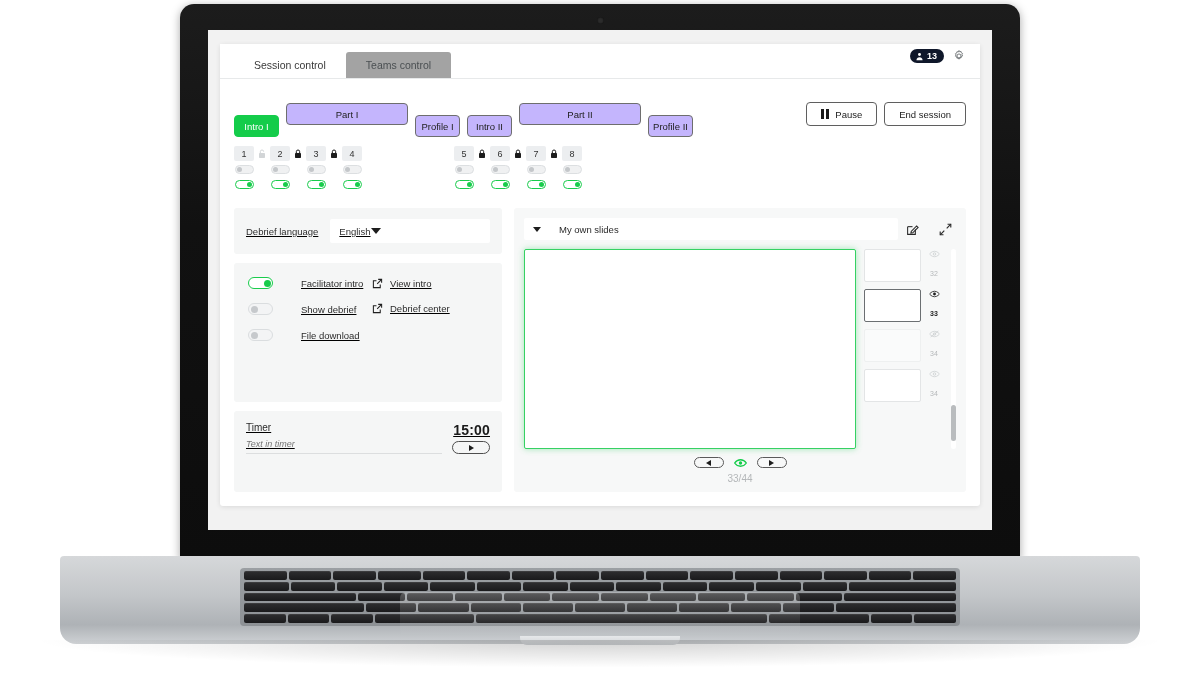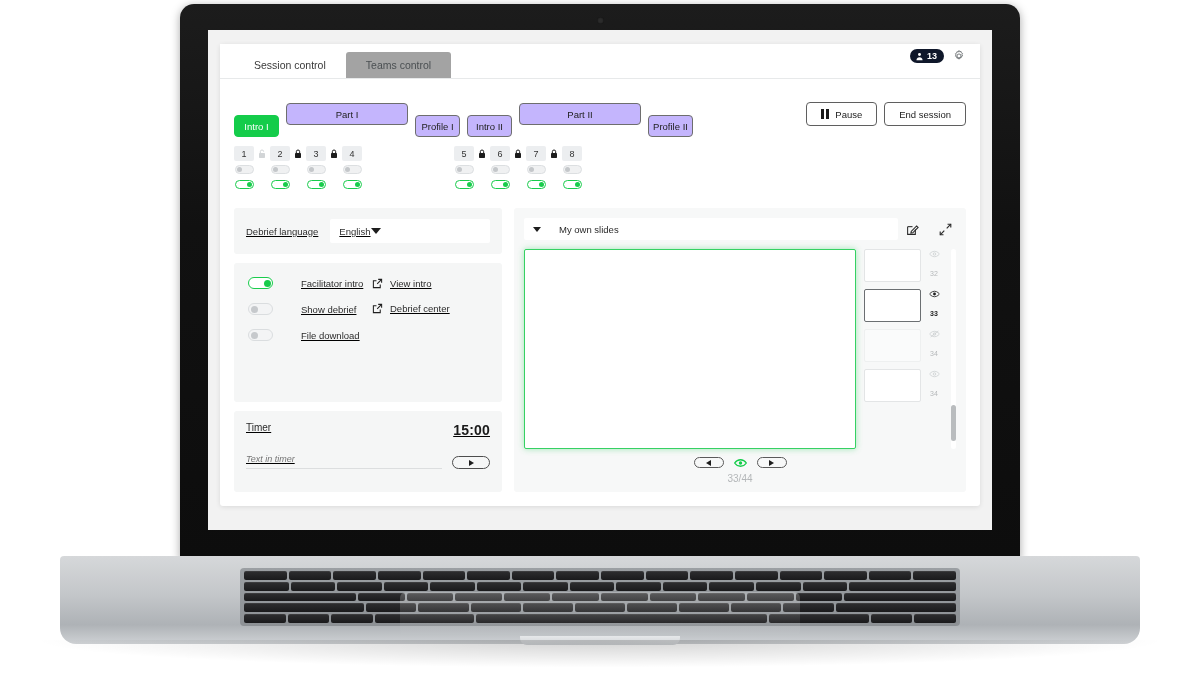--- a/index.html
+++ b/index.html
@@ -190,21 +190,21 @@
     width: 7px; height: 7px; border-radius: 50%; background: #19cc4c;
   }
   .opt-label { font-size: 9.5px; color: #2b2b2b; white-space: nowrap; }
   .link-row { display: flex; align-items: center; gap: 7px; cursor: pointer; }
   .link-text { font-size: 9.5px; color: #2b2b2b; white-space: nowrap; }
 
   .timer-card { padding: 11px 12px 10px 12px; flex: 1; }
   .timer-top { display: flex; align-items: flex-start; justify-content: space-between; }
   .timer-title { font-size: 10px; color: #2b2b2b; }
   .timer-val { font-size: 14px; font-weight: bold; color: #1a1a1a; letter-spacing: .2px; }
-  .timer-bot { margin-top: 16px; display: flex; align-items: flex-end; justify-content: flex-start; gap: 10px; }
+  .timer-bot { margin-top: 1px; display: flex; align-items: flex-end; justify-content: flex-start; gap: 10px; }
   .timer-input {
     flex: 1; border: none; border-bottom: 1px solid #dcdedf; background: transparent;
     font-size: 9px; font-style: italic; color: #a8abae; padding: 0 0 4px 0;
     font-family: "Liberation Sans", sans-serif; outline: none;
   }
   .play-pill {
     width: 38px; height: 13px; border: 1px solid #4d4d4d; border-radius: 8px;
     display: flex; align-items: center; justify-content: center; cursor: pointer; flex: none;
   }
   .tri-r { width: 0; height: 0; border-top: 3.5px solid transparent; border-bottom: 3.5px solid transparent; border-left: 5px solid #1d1d1d; }

